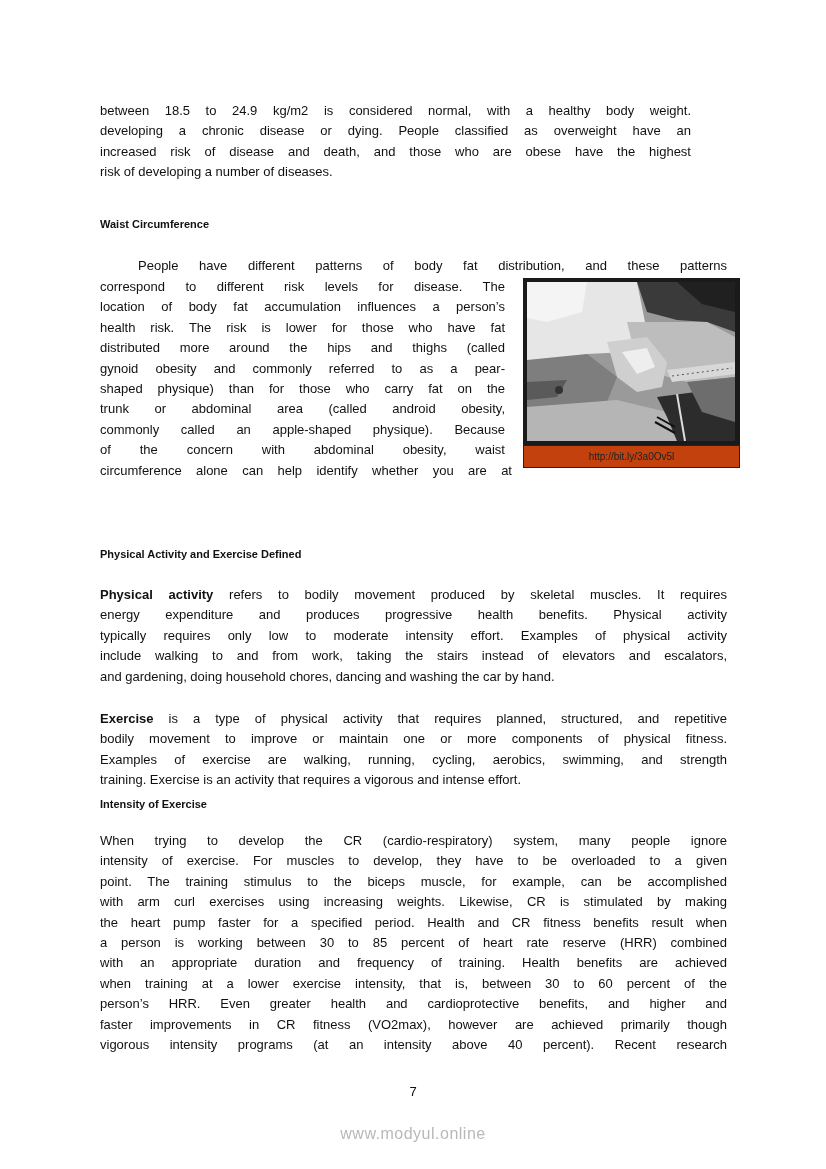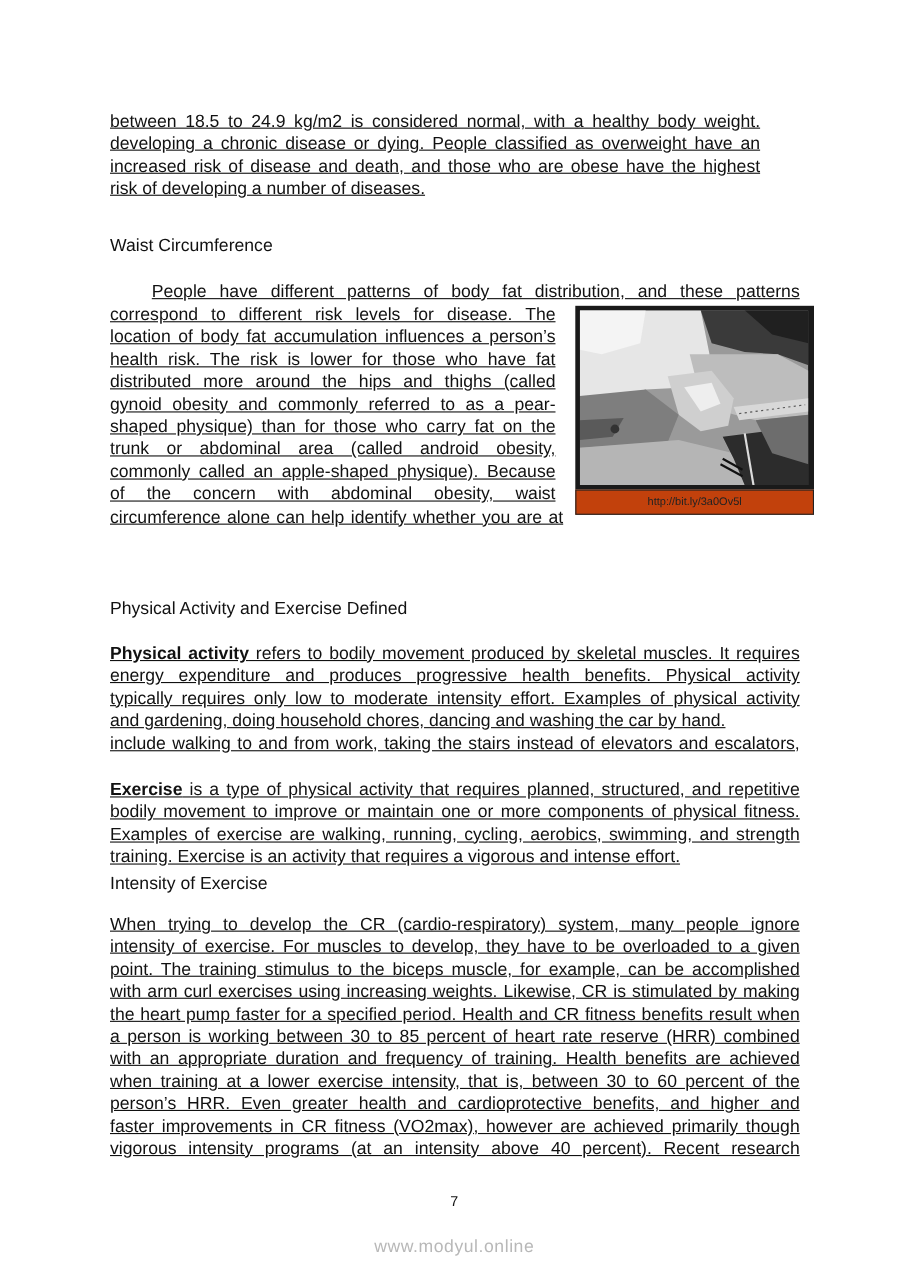--- a/index.html
+++ b/index.html
@@ -1,22 +1,22 @@
 <!DOCTYPE html>
 <html><head>
 <meta charset="utf-8">
 <style>
   html, body { margin: 0; padding: 0; background: #ffffff; }
   body { width: 826px; height: 1169px; position: relative; overflow: hidden;
          font-family: "Liberation Sans", sans-serif; color: #111111; }
   .page { position: absolute; left: 0; top: 0; width: 826px; height: 1169px; }
-  .p { position: absolute; font-size: 16px; line-height: 20.4px; text-align: justify; text-decoration: underline; }
+  .p { position: absolute; font-size: 13px; line-height: 20.4px; text-align: justify; }
   .p .ln { display: block; height: 20.4px; text-align: justify; text-align-last: justify; white-space: nowrap; overflow: visible; }
   .p .ln.last { text-align-last: left; }
-  .h { position: absolute; font-size: 16px; font-weight: normal; line-height: 20px; }
+  .h { position: absolute; font-size: 11px; font-weight: bold; line-height: 20px; }
   b { font-weight: bold; }
   .figure { position: absolute; left: 523px; top: 278px; width: 217px; height: 190px; }
   .photo { position: absolute; left: 0; top: 0; width: 217px; height: 167px; background: #1a1a1a; overflow: hidden; }
   .photo-inner { position: absolute; left: 4px; top: 4px; width: 208px; height: 159px; overflow: hidden; }
   .caption-box { position: absolute; left: 0; top: 167px; width: 215px; height: 21px; border: 1px solid #222; background: #c2410c;
                  font-size: 10px; text-align: center; line-height: 21px; color: #222; }
   .pagenum { position: absolute; left: 0; width: 826px; top: 1084px; text-align: center; font-size: 13px; color: #111; }
   .watermark { position: absolute; left: 0; width: 826px; top: 1125px; text-align: center; font-size: 16px; color: #b8b8b8; letter-spacing: 0.5px; }
 </style>
 </head>
@@ -85,22 +85,22 @@
     </div>
     <div class="caption-box">http://bit.ly/3a0Ov5l</div>
   </div>
 
   <div class="h" style="left:100px; top:544px;">Physical Activity and Exercise Defined</div>
 
   <div class="p" style="left:100px; top:585px; width:627px;">
     <span class="ln"><b>Physical activity</b><span> refers to bodily movement produced by skeletal muscles. It requires</span></span>
     <span class="ln">energy expenditure and produces progressive health benefits. Physical activity</span>
     <span class="ln">typically requires only low to moderate intensity effort. Examples of physical activity</span>
+    <span class="ln">include walking to and from work, taking the stairs instead of elevators and escalators,</span>
     <span class="ln last">and gardening, doing household chores, dancing and washing the car by hand.</span>
-    <span class="ln">include walking to and from work, taking the stairs instead of elevators and escalators,</span>
   </div>
 
   <div class="p" style="left:100px; top:709px; width:627px;">
     <span class="ln"><b>Exercise</b><span> is a type of physical activity that requires planned, structured, and repetitive</span></span>
     <span class="ln">bodily movement to improve or maintain one or more components of physical fitness.</span>
     <span class="ln">Examples of exercise are walking, running, cycling, aerobics, swimming, and strength</span>
     <span class="ln last">training. Exercise is an activity that requires a vigorous and intense effort.</span>
   </div>
 
   <div class="h" style="left:100px; top:794px;">Intensity of Exercise</div>

